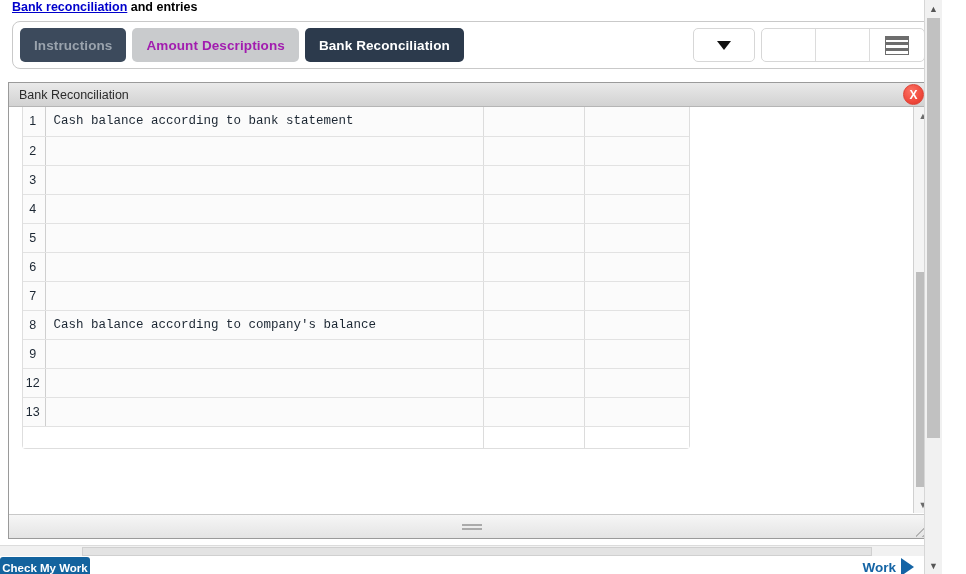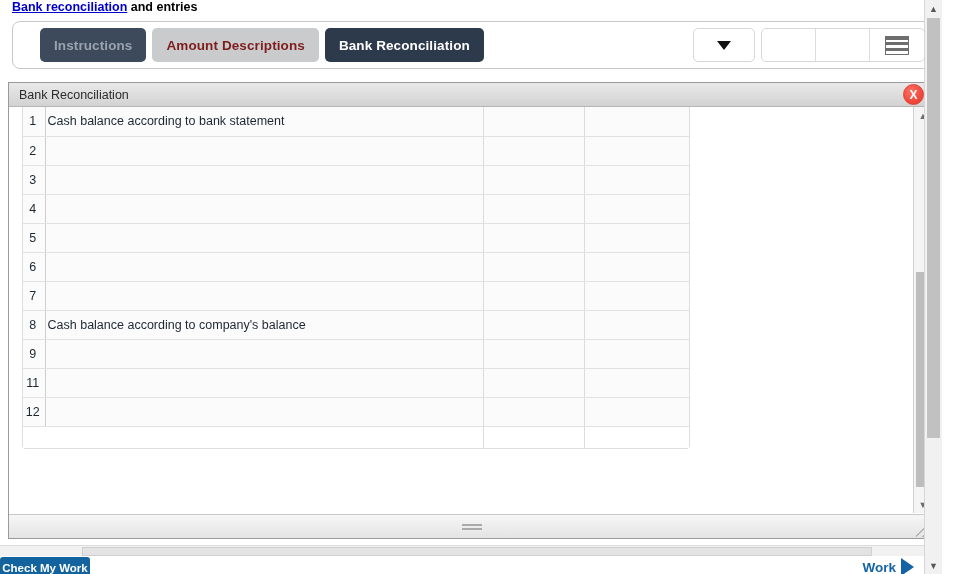--- a/index.html
+++ b/index.html
@@ -79,22 +79,22 @@
   .tab {
     height: 34px;
     padding: 0 14px;
     display: flex; align-items: center; justify-content: center;
     border-radius: 5px;
     font-size: 13.5px;
     font-weight: bold;
     white-space: nowrap;
     letter-spacing: 0.1px;
   }
-  .tab.dark { background: #3c4a5c; color: #9aa3ad; margin-left: 20px; }
-  .tab.light { background: #c9cbcd; color: #7f1d1d; }
+  .tab.dark { background: #3c4a5c; color: #9aa3ad; }
+  .tab.light { background: #c9cbcd; color: #a21caf; }
   .tab.active { background: #2c3a4c; color: #ffffff; }
 
   
   .ctrlgroup {
     position: absolute;
     right: 7px; top: 6px;
     display: flex; align-items: center; gap: 6px;
   }
   .ctrl-box {
     height: 34px;
@@ -213,23 +213,24 @@
     border-right: 1px solid #cfcfcf;
     border-bottom: 1px solid #efefef;
     text-align: center;
     font-size: 10px;
     color: #4b4b4b;
     padding-right: 2px;
   }
   td.c-label {
     width: 438px;
     border-right: 1px solid #dcdcdc;
-    padding-left: 2px;
+    padding-left: 8px;
     white-space: nowrap;
     overflow: hidden;
+    font-family: Liberation Mono, monospace;
   }
   td.c-amt1 { width: 101px; border-right: 1px solid #dcdcdc; }
   td.c-amt2 { width: 104px; }
   tr.spacer td {
     height: 22px;
     background: #ffffff;
     border-bottom: none;
   }
   tr.spacer td.rownum { border-right: none; }
 
@@ -416,27 +417,27 @@
                   <td class="c-amt1"></td>
                   <td class="c-amt2"></td>
                 </tr>
                 <tr>
                   <td class="rownum">9</td>
                   <td class="c-label"></td>
                   <td class="c-amt1"></td>
                   <td class="c-amt2"></td>
                 </tr>
                 <tr>
-                  <td class="rownum">11</td>
-                  <td class="c-label"></td>
-                  <td class="c-amt1"></td>
-                  <td class="c-amt2"></td>
-                </tr>
-                <tr>
                   <td class="rownum">12</td>
+                  <td class="c-label"></td>
+                  <td class="c-amt1"></td>
+                  <td class="c-amt2"></td>
+                </tr>
+                <tr>
+                  <td class="rownum">13</td>
                   <td class="c-label"></td>
                   <td class="c-amt1"></td>
                   <td class="c-amt2"></td>
                 </tr>
                 <tr class="spacer">
                   <td class="rownum"></td>
                   <td class="c-label"></td>
                   <td class="c-amt1"></td>
                   <td class="c-amt2"></td>
                 </tr>

